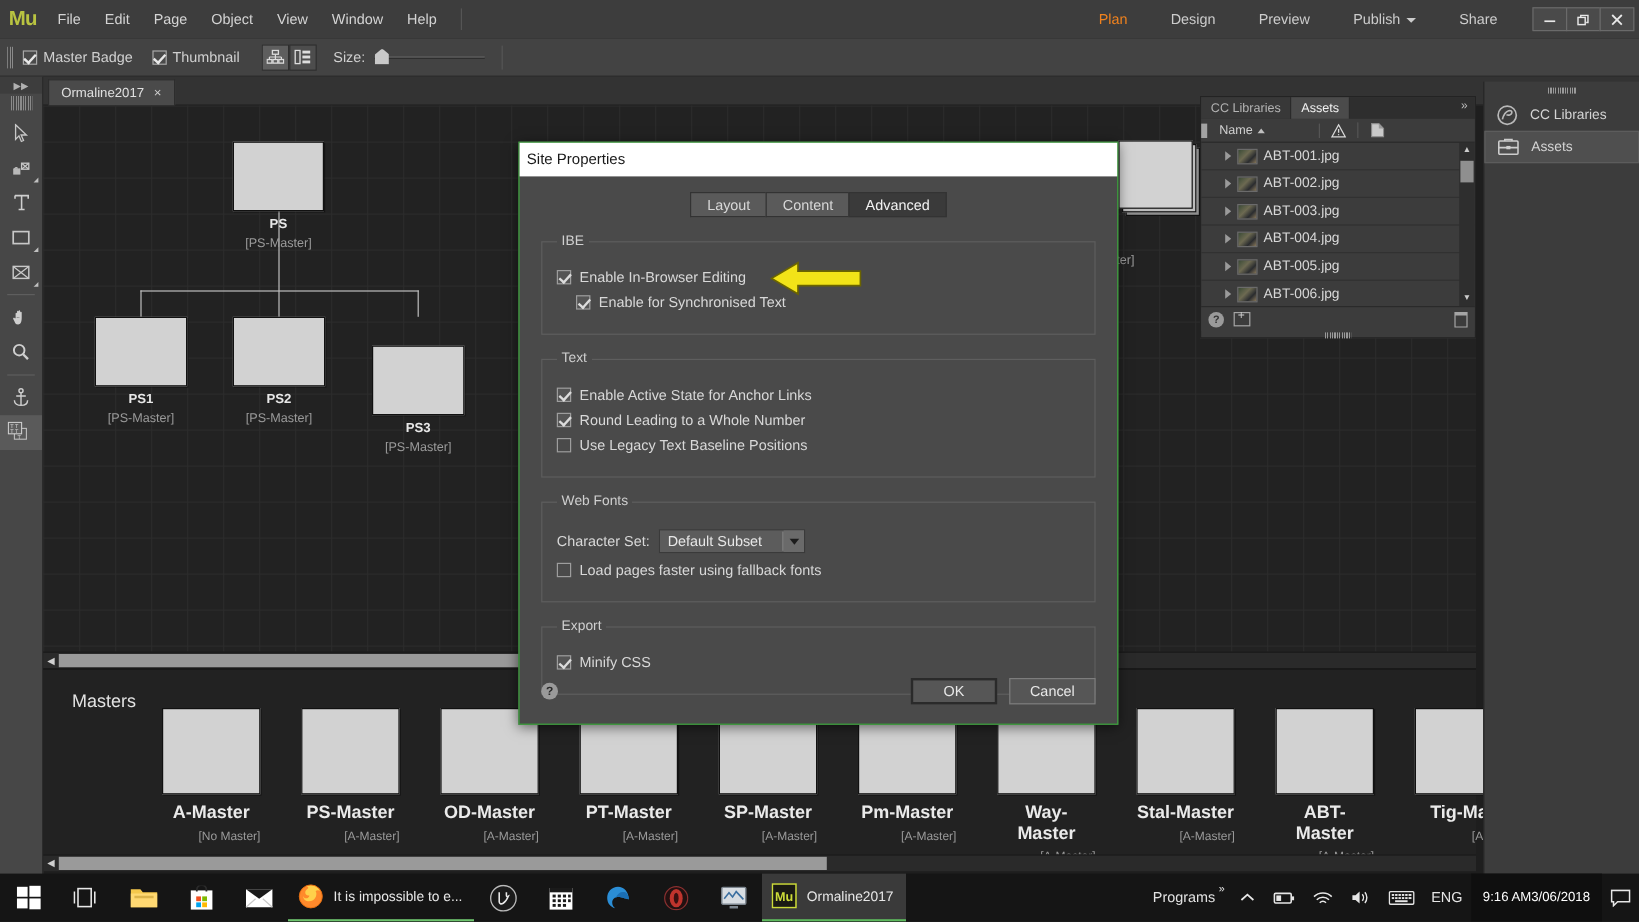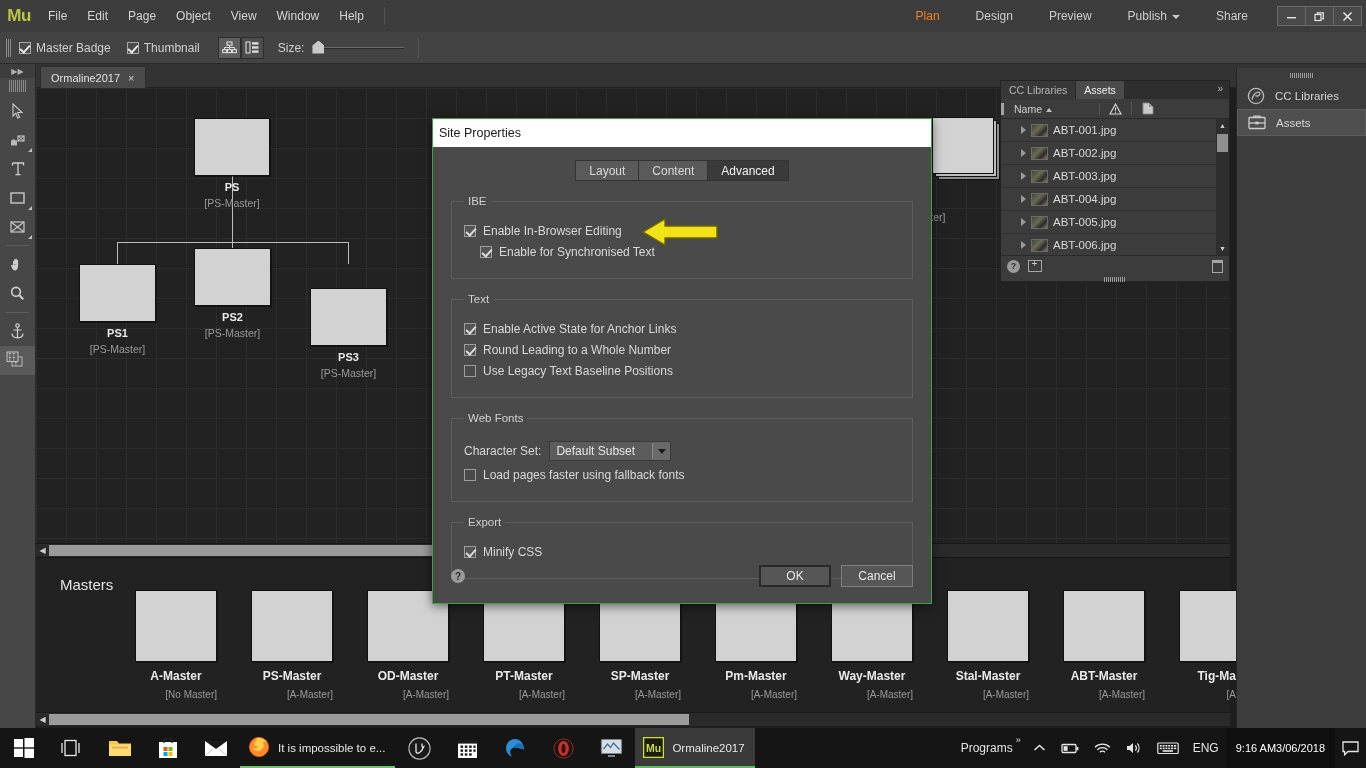--- a/index.html
+++ b/index.html
@@ -158,21 +158,21 @@
     background: #222222; border-top: 1px solid #141414;
   }
   .masters-title {
     position: absolute; left: 24px; top: 18px; font-size: 15px; color: #e2e2e2;
   }
   .master-item { position: absolute; top: 32px; width: 82px; }
   .master-box {
     width: 82px; height: 72px; background: #d2d2d2; border: 1px solid #111;
     box-shadow: 1px 1px 0 rgba(0,0,0,.4);
   }
-  .master-name { text-align: center; font-size: 12px; font-weight: bold; color: #eaeaea; margin-top: 7px; }
+  .master-name { text-align: center; font-size: 15px; font-weight: bold; color: #eaeaea; margin-top: 7px; }
   .master-sub { text-align: right; font-size: 10px; color: #9a9a9a; margin-top: 6px; }
   .mscroll {
     position: absolute; left: 36px; top: 712px; width: 1194px; height: 14px;
     background: #2a2a2a; border-top: 1px solid #1a1a1a; display: flex; align-items: center;
   }
   .mscroll .arrow { width: 13px; height: 14px; display:flex;align-items:center;justify-content:center;
     color:#d0d0d0; font-size: 8px; }
   .mscroll .thumb { height: 11px; background: #9a9a9a; }
 
   
@@ -185,21 +185,21 @@
     padding: 0 8px; height: 18px; line-height: 18px; font-size: 10.5px; color: #b4b4b4;
     background: #383838; border-right: 1px solid #2a2a2a;
   }
   .panel-tab.active { background: #4b4b4b; color: #f0f0f0; }
   .panel-chev { position: absolute; right: 6px; top: 2px; font-size: 10px; color: #bbb; }
 
   .col-head {
     display: flex; align-items: center; height: 20px; background: #3c3c3c;
     border-bottom: 1px solid #2a2a2a; font-size: 10.5px; color: #cfcfcf;
   }
-  .col-head .c1 { width: 98px; padding-left: 10px; border-left: 3px solid #a3a3a3; }
+  .col-head .c1 { width: 98px; padding-left: 10px; border-left: 5px solid #a3a3a3; }
   .col-head .c2 { width: 32px; display:flex;align-items:center;justify-content:center; border-left: 1px solid #555;}
   .col-head .c3 { width: 32px; display:flex;align-items:center;justify-content:center; border-left: 1px solid #555;}
   .sort-arrow { display:inline-block; width:0;height:0;margin-left:4px;vertical-align:middle;
     border-left:3px solid transparent;border-right:3px solid transparent;border-bottom:4px solid #c0c0c0;}
 
   .asset-list { position: relative; height: 136px; overflow: hidden; }
   .asset-row {
     display: flex; align-items: center; height: 23px; padding-left: 20px;
     border-bottom: 1px solid #313131; font-size: 11.5px; color: #d8d8d8;
   }
@@ -508,21 +508,21 @@
       <div class="pagebox" style="width:76px;height:58px;"></div>
       <div class="pagename">PS</div>
       <div class="pagemaster">[PS-Master]</div>
     </div>
 
     <div class="pagenode" style="left:43px;top:176px;width:77px;">
       <div class="pagebox" style="width:77px;height:58px;"></div>
       <div class="pagename">PS1</div>
       <div class="pagemaster">[PS-Master]</div>
     </div>
-    <div class="pagenode" style="left:158px;top:160px;width:77px;">
+    <div class="pagenode" style="left:158px;top:176px;width:77px;">
       <div class="pagebox" style="width:77px;height:58px;"></div>
       <div class="pagename">PS2</div>
       <div class="pagemaster">[PS-Master]</div>
     </div>
     <div class="pagenode" style="left:274px;top:176px;width:77px;margin-top:24px;">
       <div class="pagebox" style="width:77px;height:58px;"></div>
       <div class="pagename">PS3</div>
       <div class="pagemaster">[PS-Master]</div>
     </div>
 

